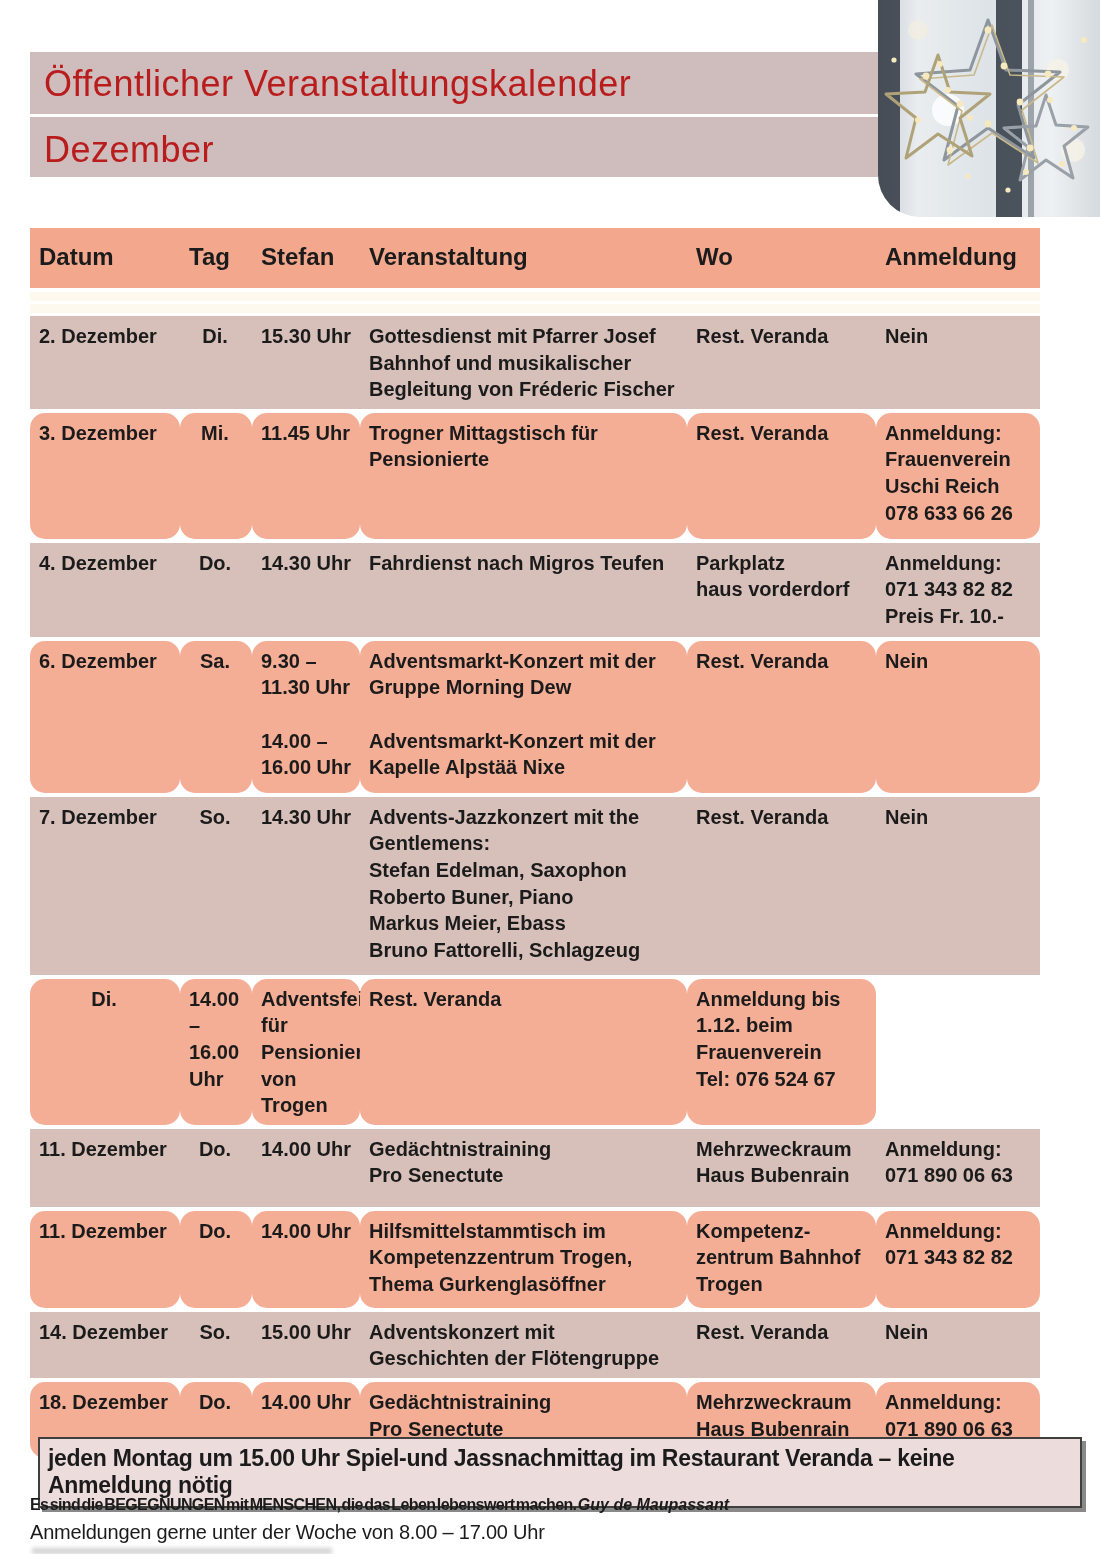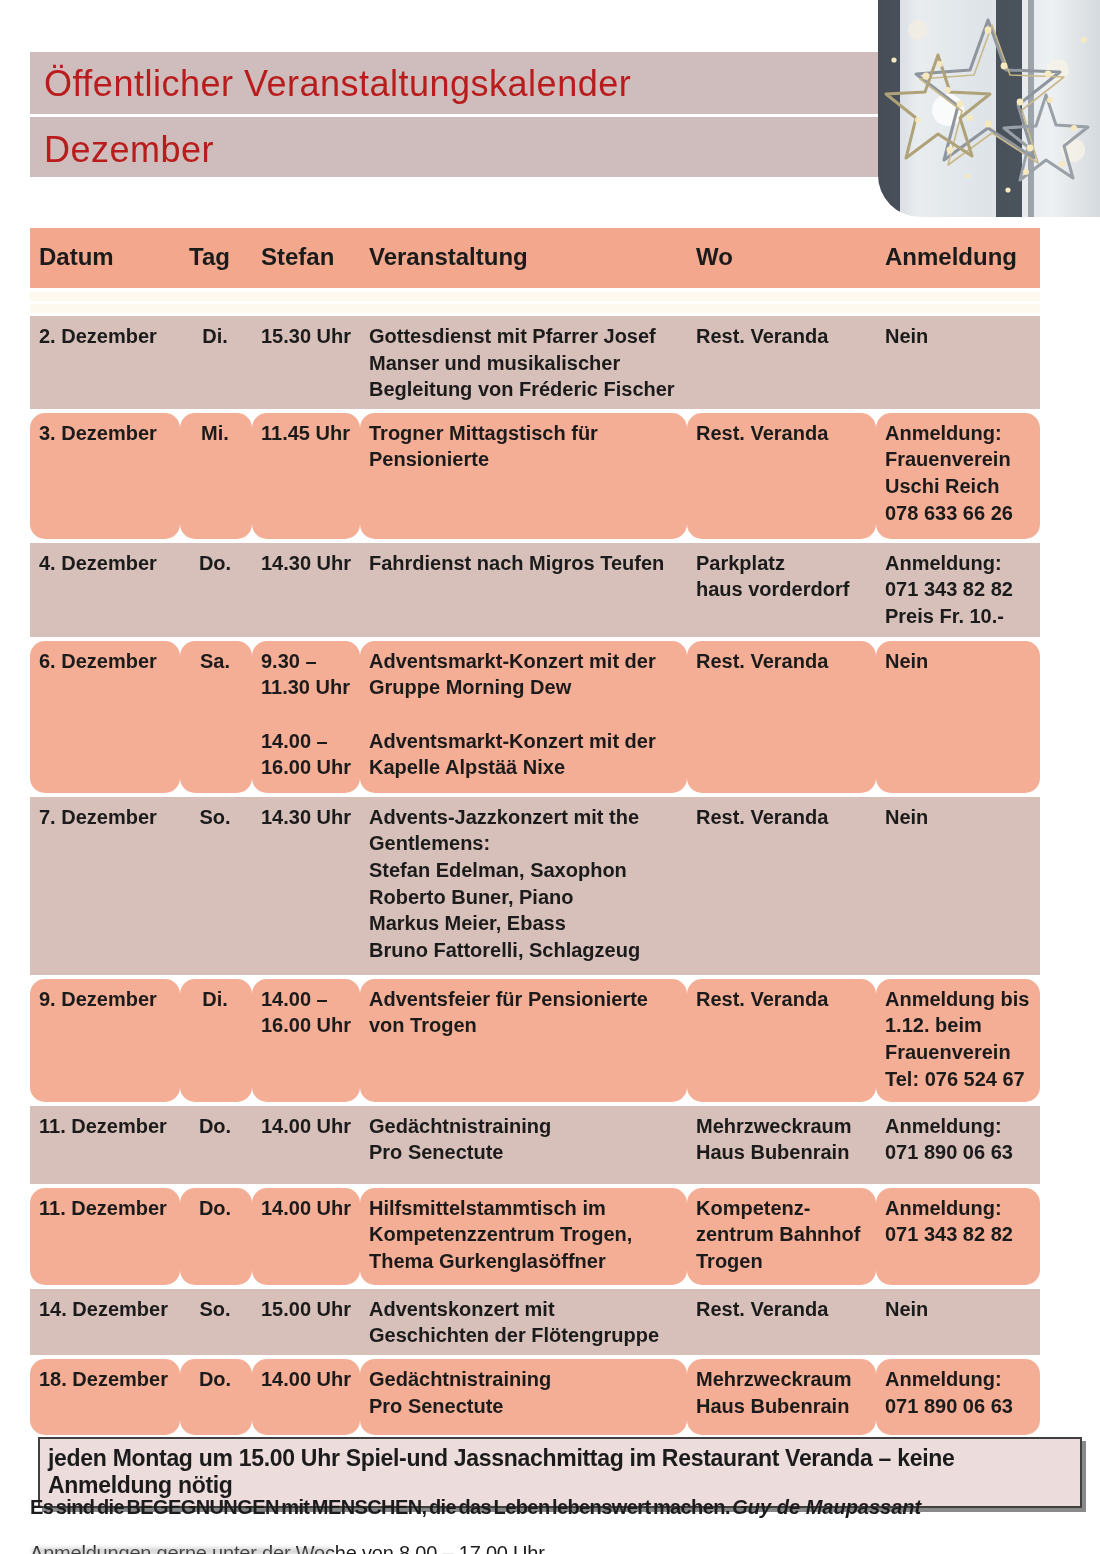--- a/index.html
+++ b/index.html
@@ -69,23 +69,23 @@
     box-shadow:4px 4px 0 rgba(40,40,40,0.55);
     padding:6px 6px 7px 8px;
     font-size:23px;
     font-weight:700;
     letter-spacing:-0.3px;
   }
 
   
   .bottom-lines { position:absolute; left:30px; top:1496px; width:1050px; }
   .quote-line {
-    font-size:20px; font-weight:700;
+    font-size:16px; font-weight:700;
     letter-spacing:-0.6px; word-spacing:-2.5px;
-    margin-bottom:23px;
+    margin-bottom:7px;
   }
   .quote-author { font-style:italic; letter-spacing:0; word-spacing:0; }
   .hours-line { font-size:20px; font-weight:400; letter-spacing:-0.2px; }
 
   .cutoff-line {
     position:absolute; left:32px; top:1548px; width:300px; height:6px;
     background:#9b9b9b; opacity:0.45; filter:blur(2px);
   }
 </style>
 </head>
@@ -177,21 +177,21 @@
       <div class="cell"></div>
         <div class="cell"></div>
       <div class="cell"></div>
         <div class="cell"></div>
     </div>
 
     <div class="row gray" style="min-height:92px">
       <div class="cell c-datum">2. Dezember</div>
       <div class="cell c-tag">Di.</div>
       <div class="cell c-zeit">15.30 Uhr</div>
-      <div class="cell c-event">Gottesdienst mit Pfarrer Josef Manser und musikalischer Begleitung von Fréderic Fischer</div>
+      <div class="cell c-event">Gottesdienst mit Pfarrer Josef Bahnhof und musikalischer Begleitung von Fréderic Fischer</div>
       <div class="cell c-wo">Rest. Veranda</div>
       <div class="cell c-anm">Nein</div>
     </div>
 
     <div class="row salmon" style="min-height:126px">
       <div class="cell c-datum">3. Dezember</div>
       <div class="cell c-tag">Mi.</div>
       <div class="cell c-zeit">11.45 Uhr</div>
       <div class="cell c-event">Trogner Mittagstisch für Pensionierte</div>
       <div class="cell c-wo">Rest. Veranda</div>
@@ -235,21 +235,20 @@
       <div class="cell c-event">Advents-Jazzkonzert mit the Gentlemens:
 Stefan Edelman, Saxophon
 Roberto Buner, Piano
 Markus Meier, Ebass
 Bruno Fattorelli, Schlagzeug</div>
       <div class="cell c-wo">Rest. Veranda</div>
       <div class="cell c-anm">Nein</div>
     </div>
 
     <div class="row salmon" style="min-height:123px">
-      <div class="cell c-datum">9. Dezember</div>
       <div class="cell c-tag">Di.</div>
       <div class="cell c-zeit">14.00 –
 16.00 Uhr</div>
       <div class="cell c-event">Adventsfeier für Pensionierte von Trogen</div>
       <div class="cell c-wo">Rest. Veranda</div>
       <div class="cell c-anm">Anmeldung bis 1.12. beim Frauenverein
 Tel:  076 524 67</div>
     </div>
 
     <div class="row gray" style="min-height:78px">

